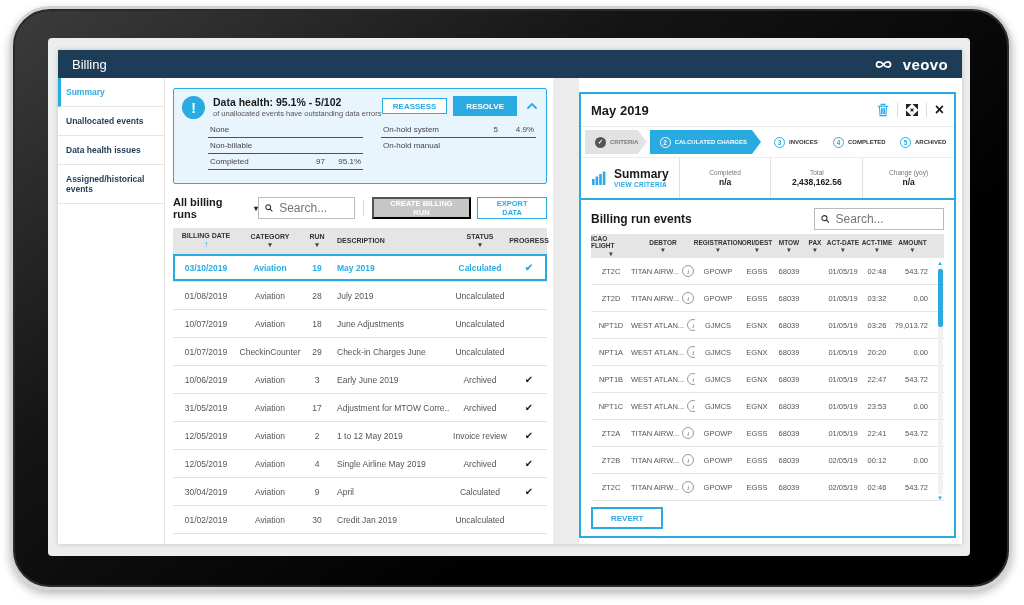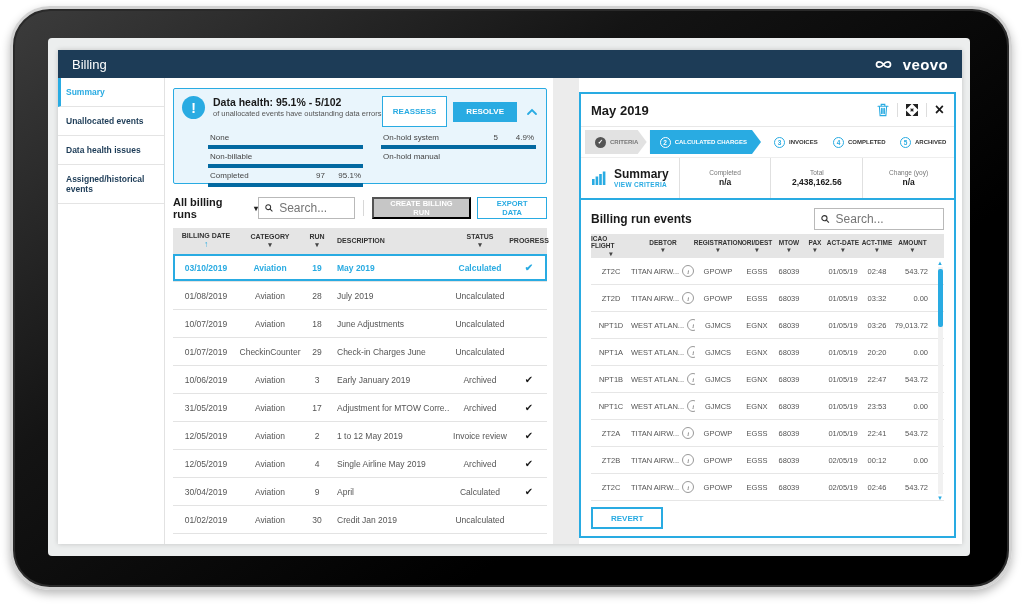--- a/index.html
+++ b/index.html
@@ -23,27 +23,27 @@
   .divider-strip{position:absolute;left:388px;top:0;width:26px;height:100%;background:#ececec;}
   
   .left-pane{position:absolute;left:8px;top:10px;width:374px;}
   .health-box{position:relative;height:96px;background:#e9f5fc;border:1px solid #29abe2;border-radius:2px;box-sizing:border-box;}
   .health-top{display:flex;align-items:flex-start;padding:7px 8px 0 8px;}
   .alert-icon{width:23px;height:23px;border-radius:50%;background:#29abe2;color:#fff;font-weight:bold;font-size:14px;display:flex;align-items:center;justify-content:center;margin-right:8px;flex:0 0 auto;}
   .health-title{font-size:10.5px;font-weight:bold;color:#1a1a1a;line-height:1.2;}
   .health-sub{font-size:7.5px;color:#555;}
   .health-actions{margin-left:auto;display:flex;align-items:center;gap:6px;}
   .btn{font-weight:bold;text-align:center;cursor:pointer;box-sizing:border-box;display:inline-flex;align-items:center;justify-content:center;}
-  .btn-reassess{background:#fff;border:1px solid #29abe2;color:#29abe2;font-size:8px;height:31px;padding:0 10px;}
+  .btn-reassess{background:#fff;border:1px solid #29abe2;color:#29abe2;font-size:8px;height:16px;padding:0 10px;}
   .btn-resolve{background:#29abe2;border:1px solid #29abe2;color:#fff;font-size:8px;height:20px;padding:0 12px;}
   .chevron-up{margin-left:3px;cursor:pointer;display:flex;}
   .health-stats{display:flex;gap:18px;padding:3px 10px 0 34px;}
   .stats-col{flex:1;}
   .stat-row{display:flex;align-items:center;font-size:8px;color:#444;padding:3px 2px;}
-  .stat-row.line{border-bottom:4px solid #0369a1;align-items:center;}
+  .stat-row.line{border-bottom:1px solid #0369a1;align-items:center;}
   .stat-label{flex:1;}
   .stat-count{width:30px;text-align:right;}
   .stat-pct{width:36px;text-align:right;}
   
   .runs-toolbar{margin-top:12px;height:24px;display:flex;align-items:center;}
   .filter{font-size:11px;font-weight:bold;color:#1a1a1a;display:flex;align-items:center;gap:6px;cursor:pointer;}
   .filter .caret{font-size:8px;color:#222;}
   .search-box{display:flex;align-items:center;border:1px solid #b9b9b9;background:#fff;height:22px;padding:0 6px;gap:4px;box-sizing:border-box;}
   .runs-search{margin-left:auto;width:98px;}
   .search-box input{border:none;outline:none;font-size:12px;color:#666;width:100%;background:transparent;font-family:"Liberation Sans",sans-serif;}
@@ -277,21 +277,21 @@
                       <span>Check-in Charges June</span>
                     </div>
                     <div class="td" style="width: 62px;">Uncalculated</div>
                     <div class="td" style="width: 36px;"></div>
                   </div>
                   <div class="trow">
                     <div class="td" style="width: 66px;">10/06/2019</div>
                     <div class="td" style="width: 62px;">Aviation</div>
                     <div class="td" style="width: 32px;">3</div>
                     <div class="td left" style="width: 116px; padding-left: 4px;">
-                      <span>Early January 2019</span>
+                      <span>Early June 2019</span>
                     </div>
                     <div class="td" style="width: 62px;">Archived</div>
                     <div class="td" style="width: 36px;"><span class="check">✔</span></div>
                   </div>
                   <div class="trow">
                     <div class="td" style="width: 66px;">31/05/2019</div>
                     <div class="td" style="width: 62px;">Aviation</div>
                     <div class="td" style="width: 32px;">17</div>
                     <div class="td left" style="width: 116px; padding-left: 4px;">
                       <span>Adjustment for MTOW Corre...</span>

